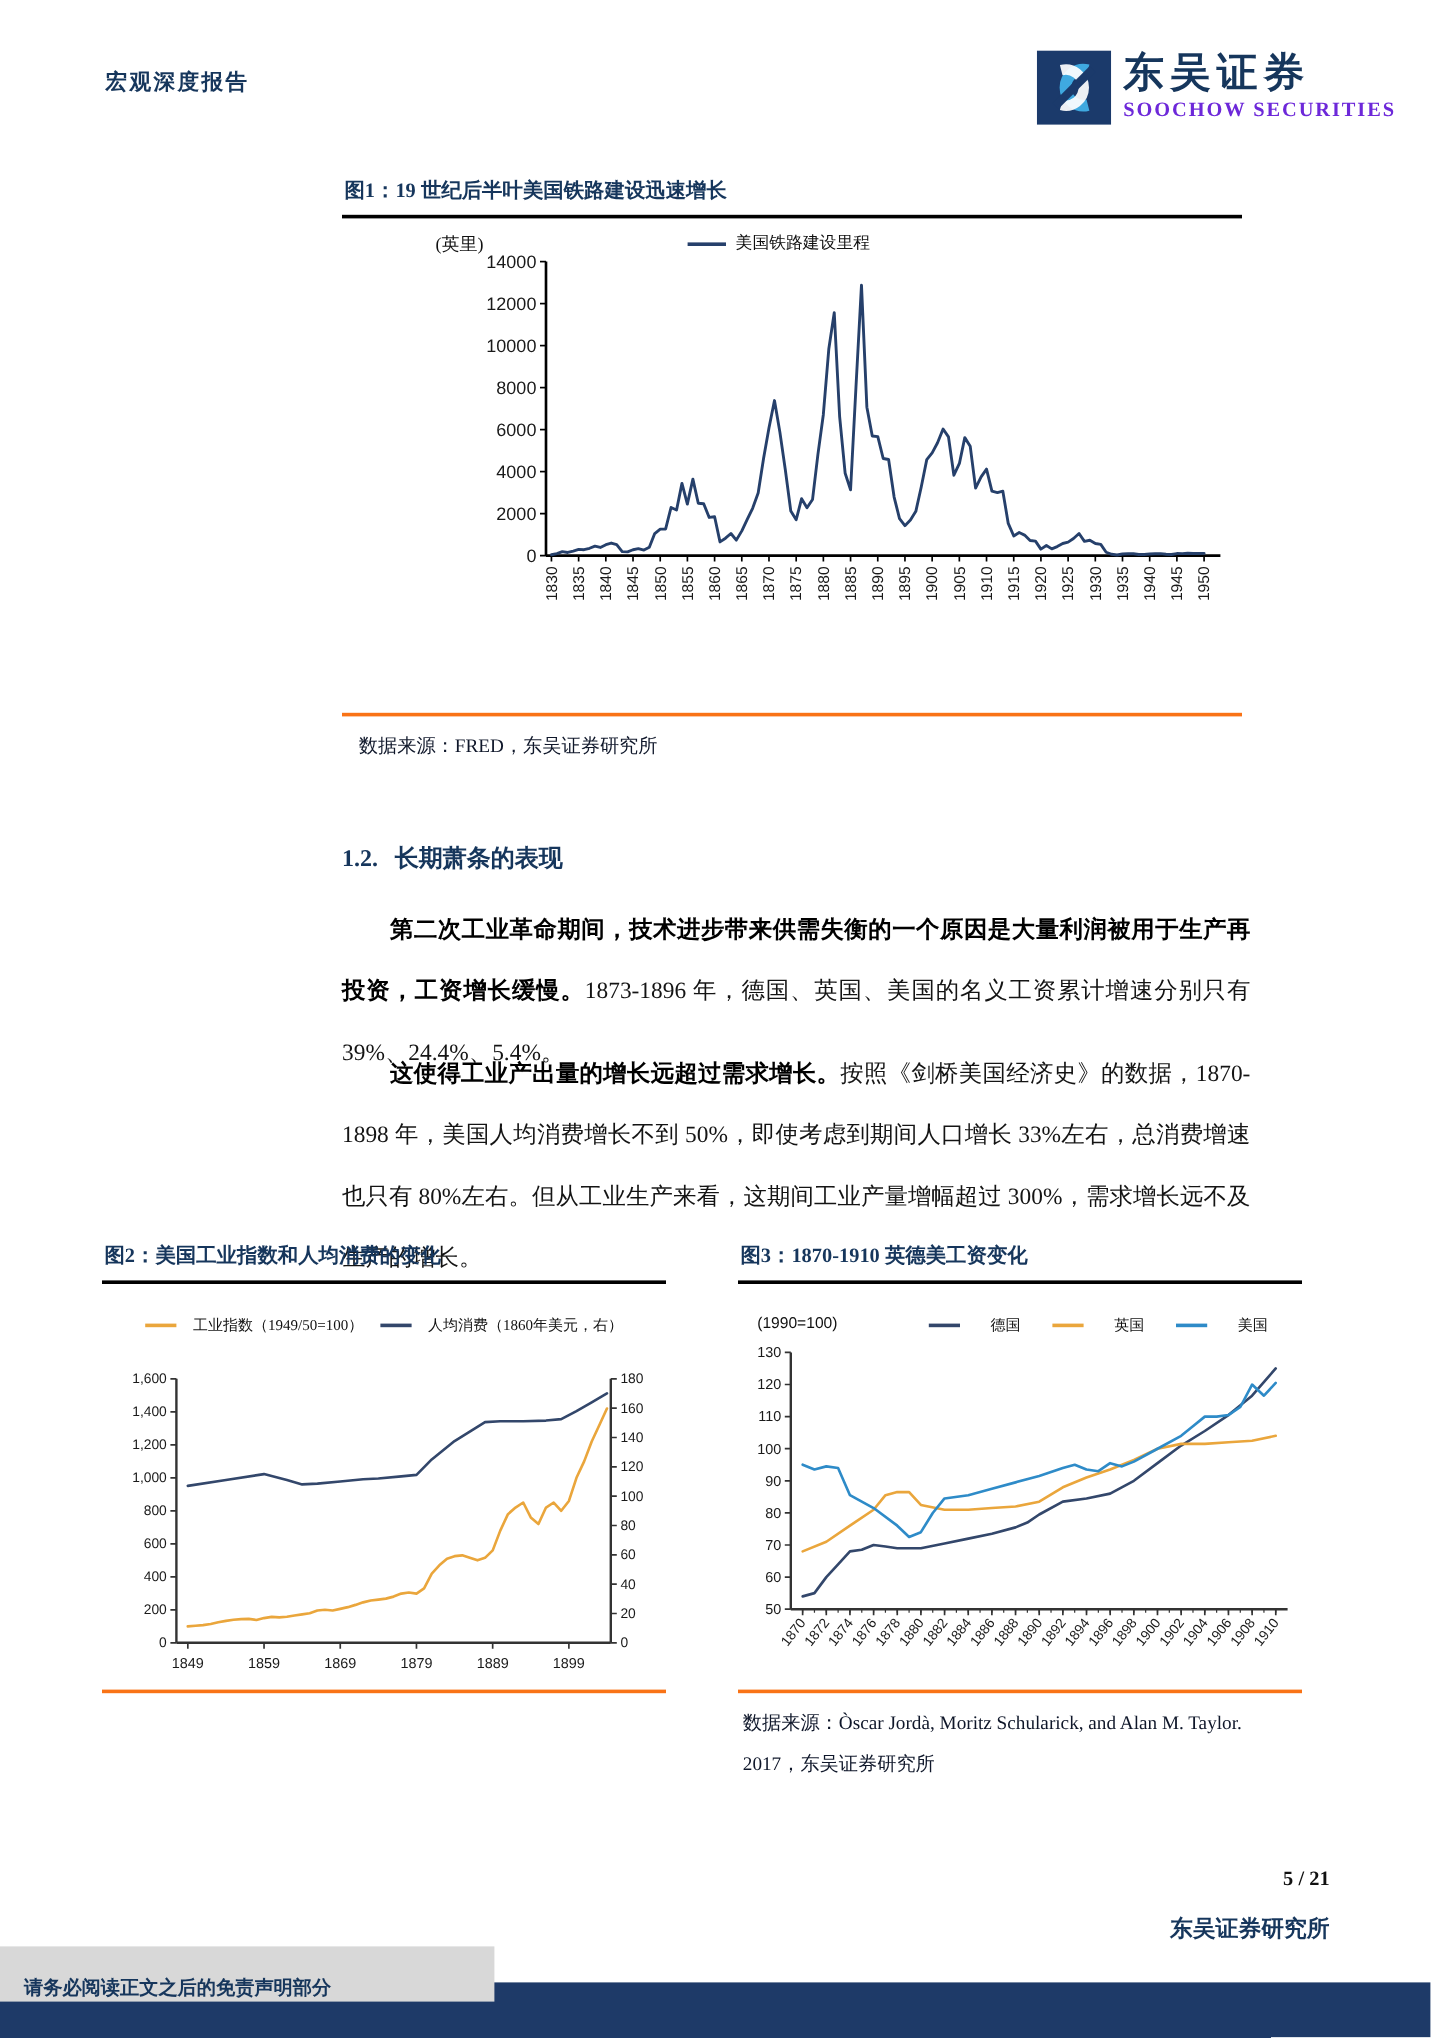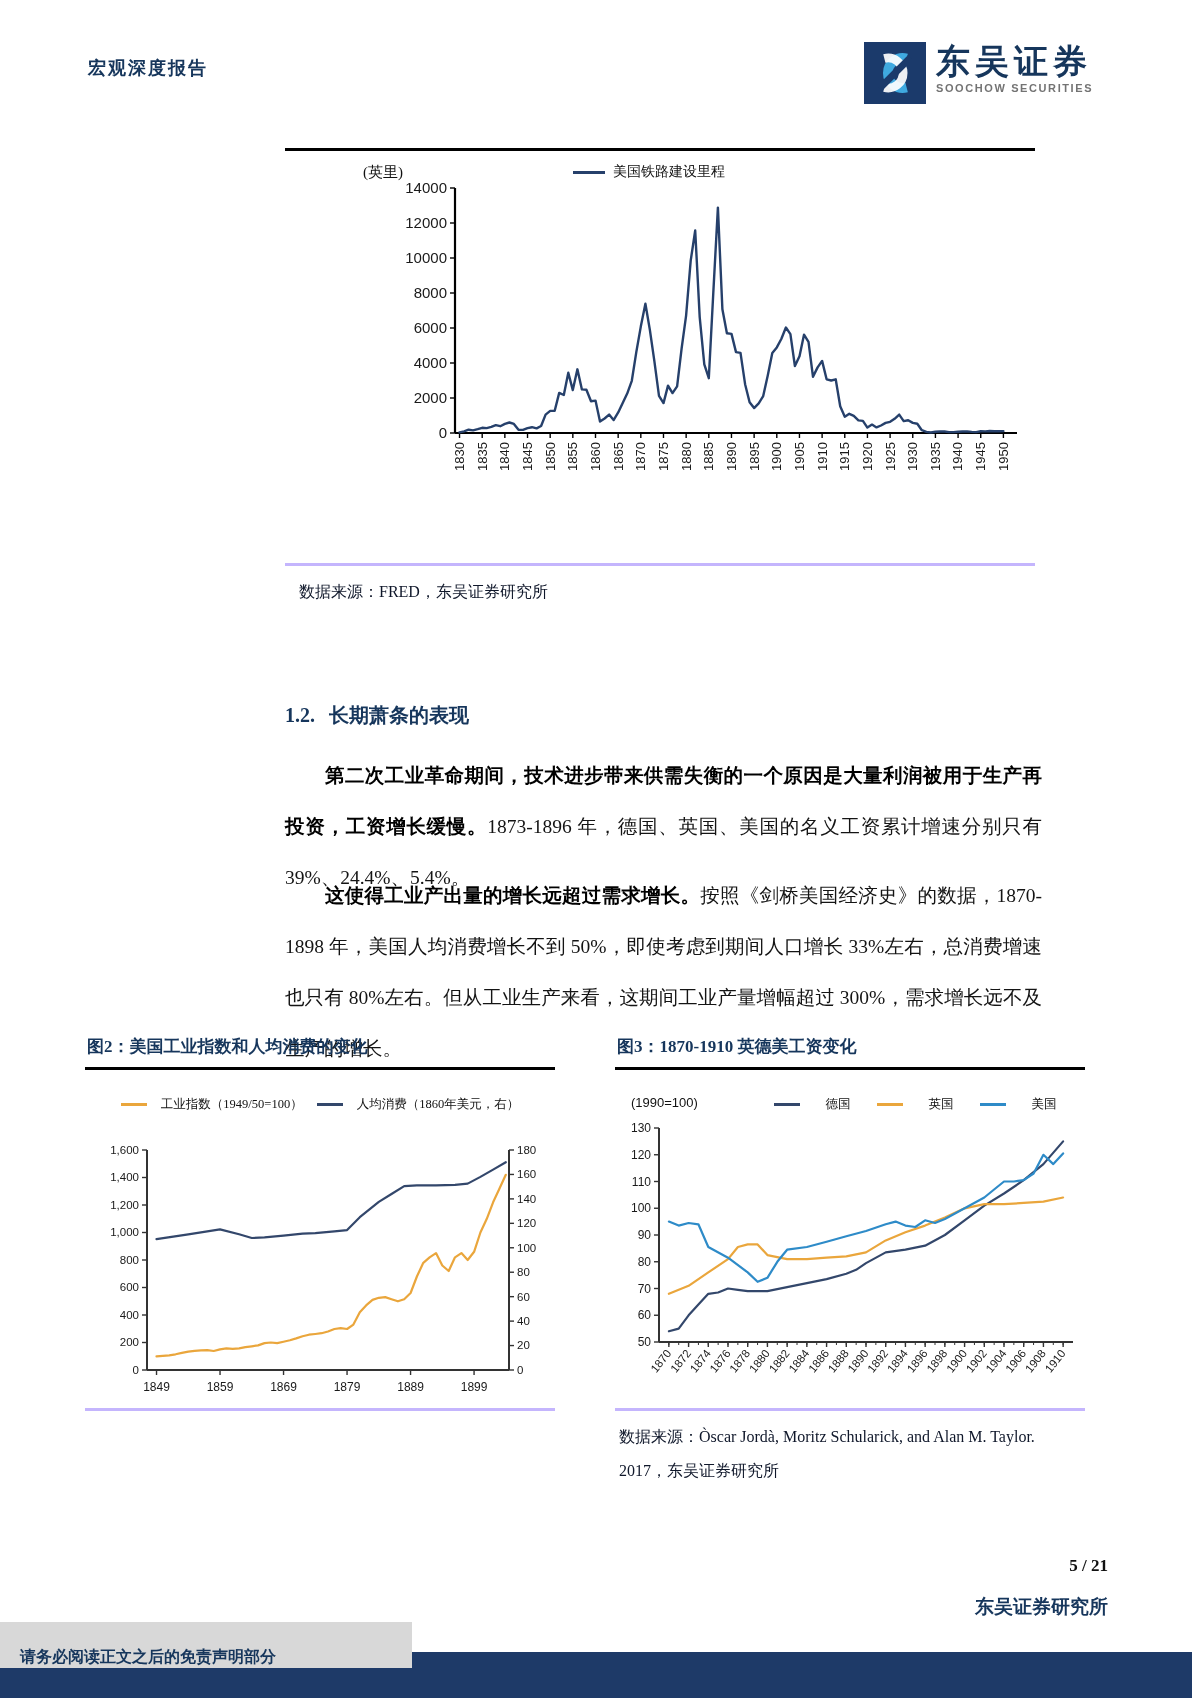--- a/index.html
+++ b/index.html
@@ -5,30 +5,30 @@
   html,body{margin:0;padding:0;background:#fff;}
   .page{position:relative;width:1192px;height:1698px;background:#fff;overflow:hidden;
         font-family:"Liberation Serif",serif;}
 
   
   .report-type{position:absolute;left:88px;top:56px;font-size:18px;font-weight:bold;
                color:#16365C;letter-spacing:2px;}
   .logo{position:absolute;left:864px;top:42px;display:flex;align-items:flex-start;gap:10px;}
   .logo-icon{width:62px;height:62px;display:block;}
   .brand-cn{font-size:34px;font-weight:bold;color:#16365C;letter-spacing:5px;line-height:1.15;}
-  .brand-en{font-size:11px;font-weight:bold;color:#737373;letter-spacing:1.6px;
-            font-family:Liberation Sans, sans-serif;margin-top:1px;}
+  .brand-en{font-size:17px;font-weight:bold;color:#6d28d9;letter-spacing:1.6px;
+            font-family:Liberation Serif, serif;margin-top:1px;}
 
   
   .fig-block{position:absolute;}
   #fig1-block{left:285px;top:148px;width:750px;}
   #fig2-block{left:85px;top:1036px;width:470px;}
   #fig3-block{left:615px;top:1036px;width:470px;}
   .fig-title{font-size:17px;font-weight:bold;color:#16365C;margin:0 0 9px 2px;line-height:22px;}
-  .fig-body{position:relative;border-top:3px solid #000;border-bottom:3px solid #c4b5fd;text-decoration:underline;}
+  .fig-body{position:relative;border-top:3px solid #000;border-bottom:3px solid #f97316;text-decoration:underline;}
   #fig1-body{height:412px;}
   #fig2-body,#fig3-body{height:338px;}
   .chart-host{position:absolute;left:0;bottom:0;}
   .unit-label{position:absolute;left:78px;top:12px;font-size:15px;color:#111;}
   .chart-legend{display:flex;align-items:center;gap:8px;font-size:14px;color:#111;}
   .fig1-legend{position:absolute;left:288px;top:12px;}
   .legend-line{display:inline-block;width:32px;height:3px;}
   .legend-line-sm{display:inline-block;width:26px;height:2.5px;}
   .fig23-legend{position:absolute;top:26px;left:0;right:0;justify-content:center;gap:14px;
                 font-size:12.5px;text-align:right;}
@@ -72,20 +72,21 @@
       <path d="M21 47 A15.5 15.5 0 1 0 21 17" fill="none" stroke="#FFFFFF" stroke-width="9" opacity="0.92"></path>
       <line x1="16" y1="48" x2="48" y2="16" stroke="#1B3A6B" stroke-width="7"></line>
     </svg>
     <div>
       <div class="brand-cn">东吴证券</div>
       <div class="brand-en">SOOCHOW SECURITIES</div>
     </div>
   </div>
 
   <div class="fig-block" id="fig1-block">
+    <div class="fig-title">图1：19 世纪后半叶美国铁路建设迅速增长</div>
     <div class="fig-body" id="fig1-body">
       <div class="unit-label">(英里)</div>
       <div class="chart-legend fig1-legend">
         <span class="legend-line" style="background: rgb(38, 64, 107);"></span>
         <span>美国铁路建设里程</span>
       </div>
       <div class="chart-host"><svg width="750" height="409">
             <line x1="170" y1="283" x2="732" y2="283" stroke="#000000" stroke-width="2.2"></line>
             <line x1="170" y1="283" x2="170" y2="38" stroke="#000000" stroke-width="2.2"></line>
             <line x1="165" y1="283" x2="170" y2="283" stroke="#000000" stroke-width="1.4"></line>

